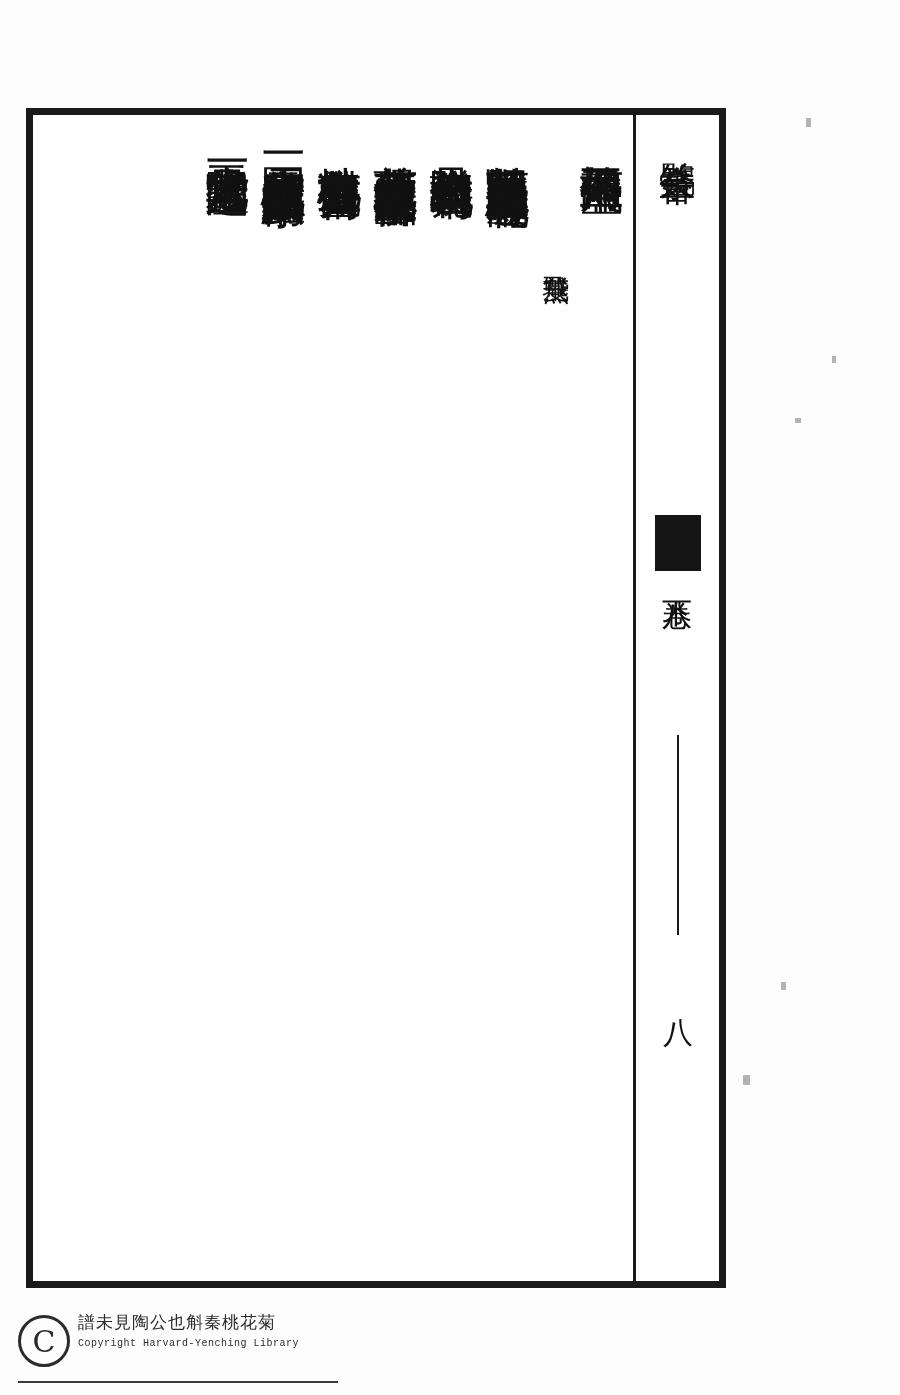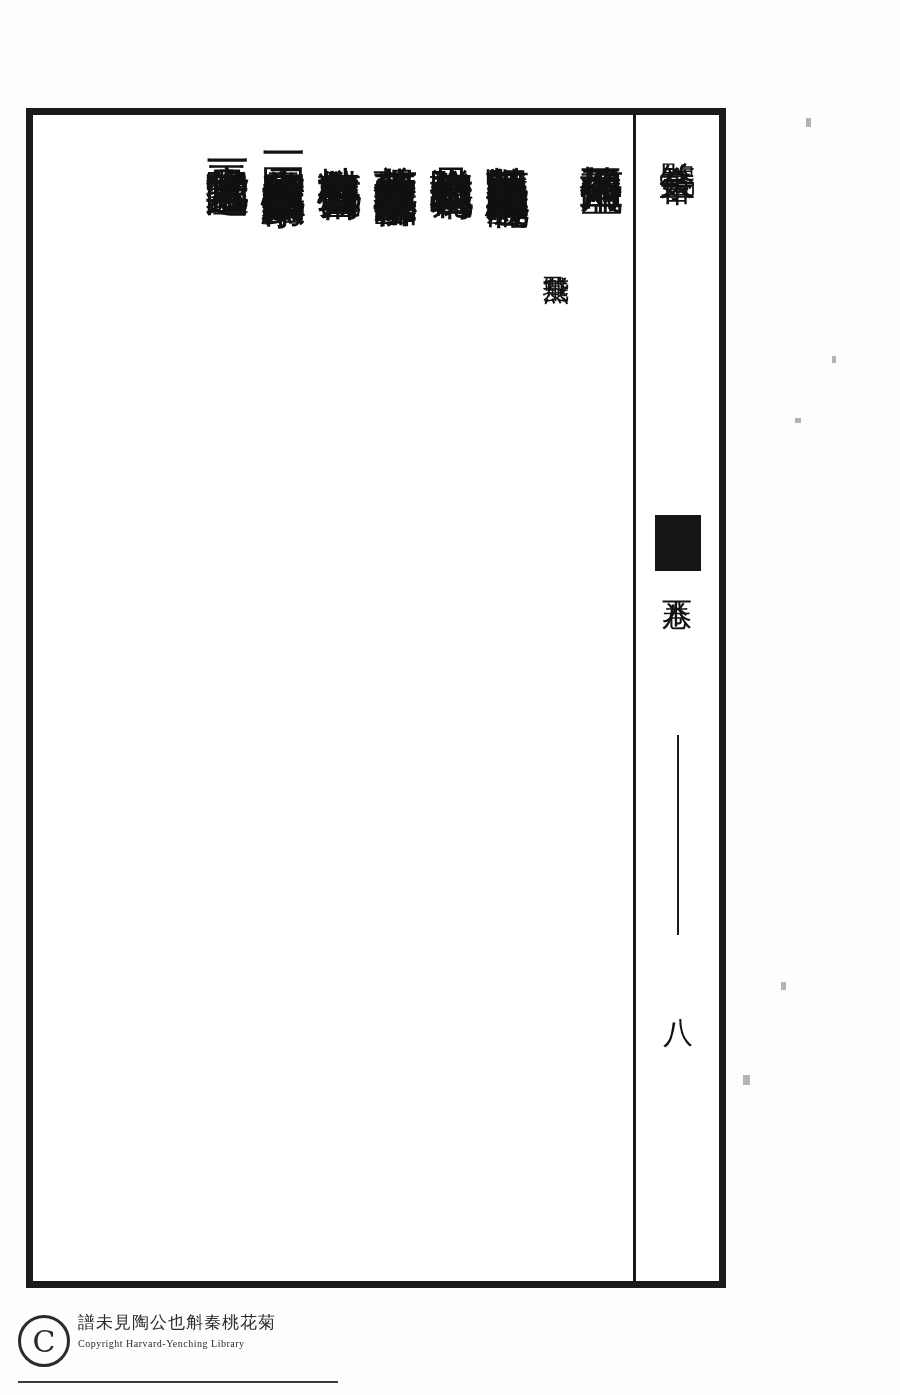--- a/index.html
+++ b/index.html
@@ -165,21 +165,21 @@
     padding-top: 6px;
   }
   #stamp-cn {
     font-family: "DejaVu Sans", sans-serif;
     font-size: 17px;
     color: #2b2b2b;
     letter-spacing: 1px;
     white-space: nowrap;
   }
   #stamp-en {
-    font-family: Liberation Serif, serif;
+    font-family: Liberation Mono, monospace;
     font-size: 10px;
     color: #2b2b2b;
     letter-spacing: 0.5px;
     white-space: nowrap;
   }
   #stamp-rule {
     position: absolute;
     left: 0;
     top: 76px;
     width: 320px;

